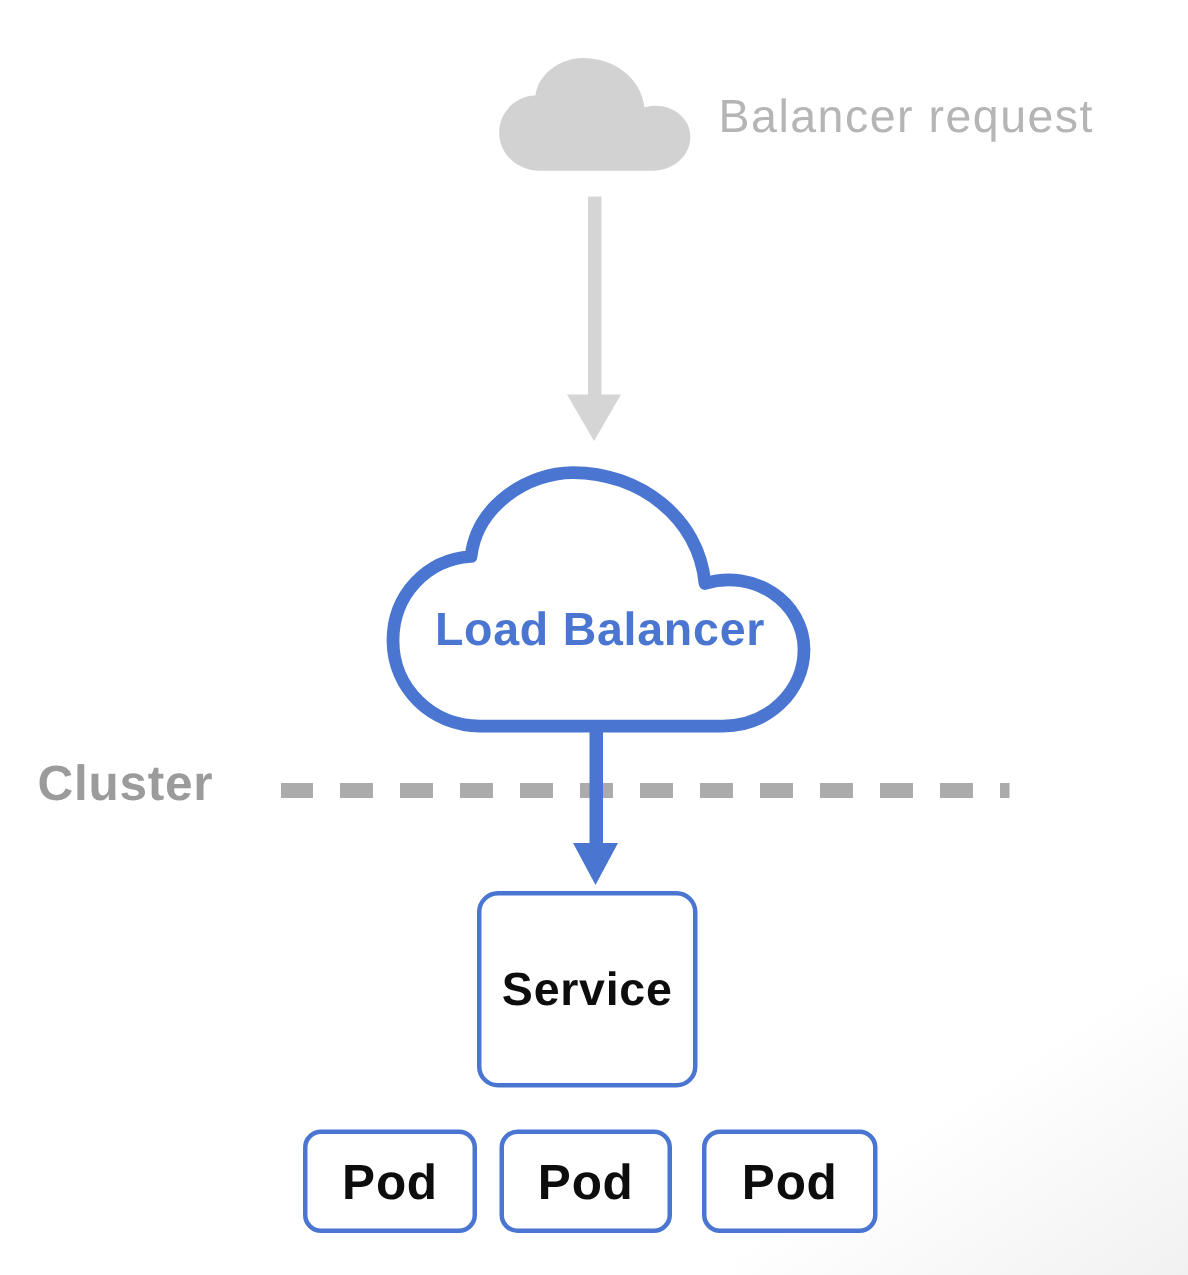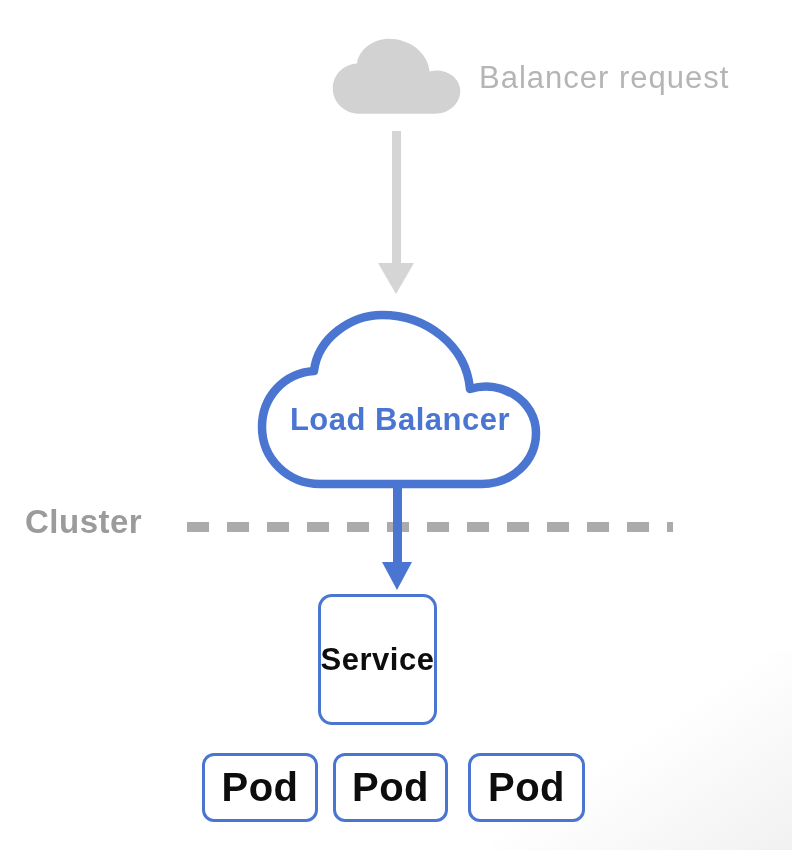--- a/index.html
+++ b/index.html
@@ -72,22 +72,22 @@
   }
 
   
   .node{
     box-sizing:border-box;background:#fff;
     border:3.5px solid var(--accent-blue,#4a76d2);
     display:flex;align-items:center;justify-content:center;
     font-weight:bold;color:var(--node-text,#0d0d0d);
     letter-spacing:0.5px;white-space:nowrap;
   }
-  .service-node{left:318px;top:594px;width:119px;height:131px;border-radius:14px;font-size:31px;}
-  .pod-node{top:753px;height:69px;border-radius:12px;font-size:40px;}
+  .service-node{left:318px;top:594px;width:147px;height:131px;border-radius:14px;font-size:31px;}
+  .pod-node{top:753px;height:69px;border-radius:12px;font-size:33px;}
   .pod-1{left:202px;width:116px;}
   .pod-2{left:333px;width:115px;}
   .pod-3{left:468px;width:117px;}
 
   
   .corner-shade{
     right:0;bottom:0;width:300px;height:200px;z-index:0;
     background:linear-gradient(to bottom right, rgba(0,0,0,0) 45%, rgba(0,0,0,0.055));
     border-top-left-radius:120px;
     pointer-events:none;

